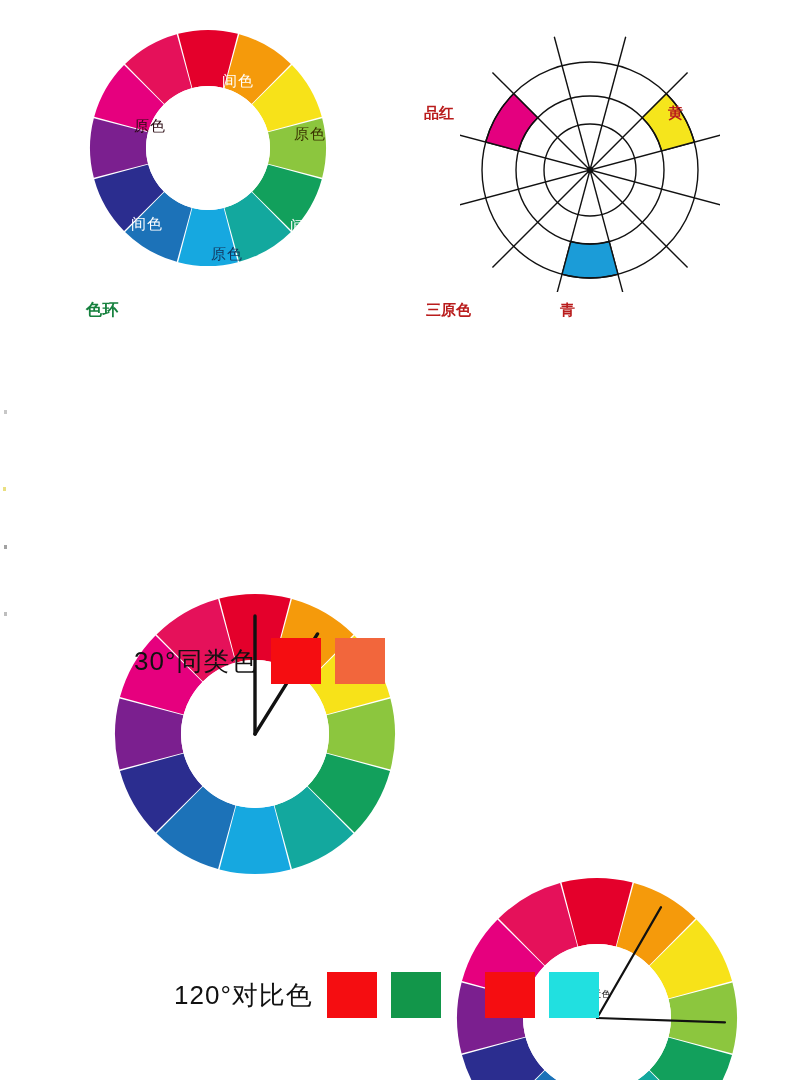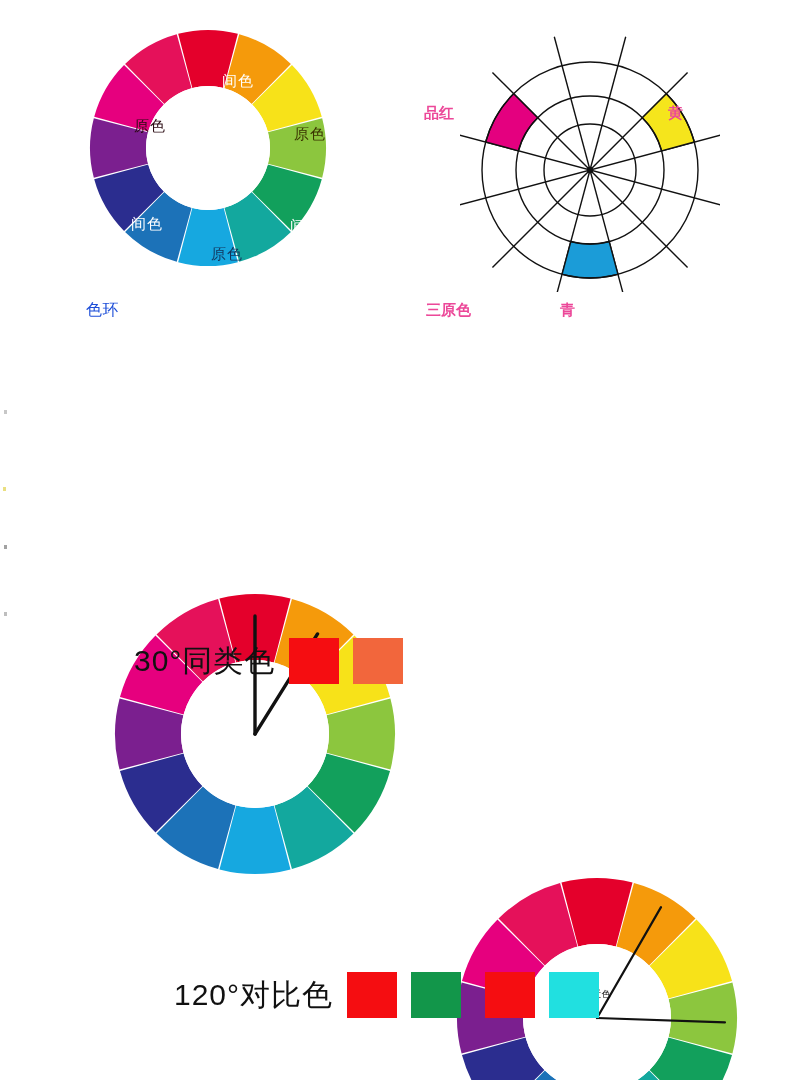--- a/index.html
+++ b/index.html
@@ -14,23 +14,24 @@
 
   
   .panel{position:absolute;}
 
   
   .wheel{position:relative;}
   .wheel svg{display:block;}
   .wheel-label{
     position:absolute;
     font-size:14px;
-    color:#1d4ed8;
+    color:#15803d;
     white-space:nowrap;
     letter-spacing:.5px;
+    font-weight:bold;
   }
   .seg-label{
     position:absolute;
     font-size:15px;
     font-weight:400;
     white-space:nowrap;
     transform:translate(-50%,-50%);
     letter-spacing:1px;
   }
   .angle-txt{
@@ -44,34 +45,34 @@
 
   
   .caption{
     position:absolute;
     display:flex;
     align-items:center;
     gap:14px;
     white-space:nowrap;
   }
   .caption .txt{
-    font-size:30px;
+    font-size:26px;
     color:#111;
     letter-spacing:1px;
   }
   .sw{
     width:50px;height:46px;display:inline-block;
   }
 
   
   .prim-label{
     position:absolute;
     font-size:15px;
     font-weight:bold;
-    color:#ec4899;
+    color:#b91c1c;
     white-space:nowrap;
   }
   .tiny-artifact{
     position:absolute;width:3px;height:4px;opacity:.55;
   }
 </style>
 </head>
 <body>
 
 <div class="page">

